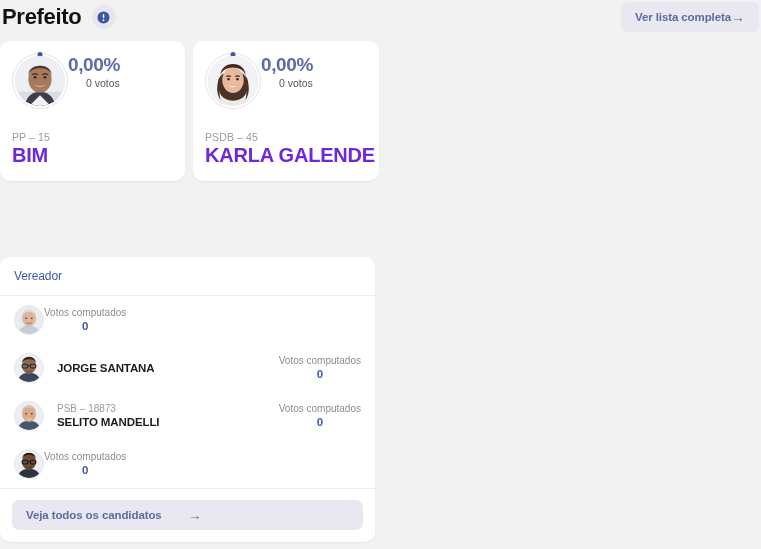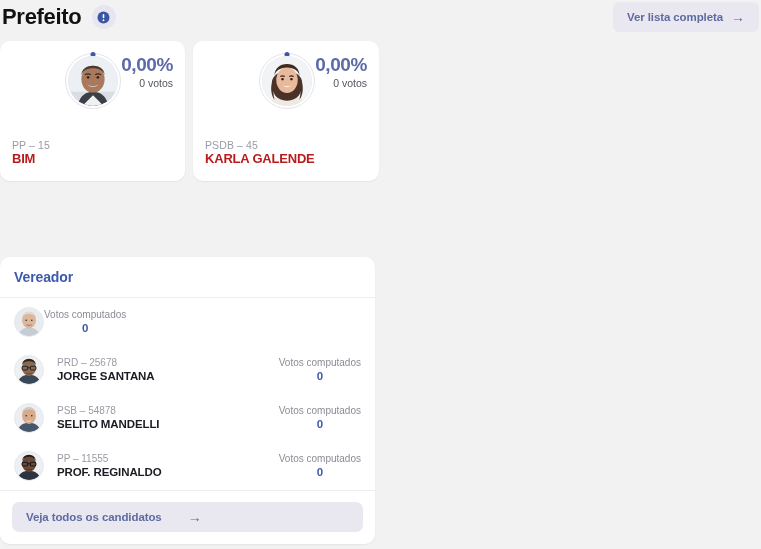--- a/index.html
+++ b/index.html
@@ -47,21 +47,21 @@
   .info-badge svg { display: block; }
   .header-spacer { flex: 1 1 auto; }
   .full-list-btn {
     background: #e9e8f1;
     border: none;
     border-radius: 6px;
     height: 30px;
     padding: 0 14px;
     display: flex;
     align-items: center;
-    gap: 8px;
+    gap: 0;
     margin-right: 2px;
     cursor: pointer;
     font-family: "Liberation Sans", sans-serif;
   }
   .full-list-btn .lbl {
     font-size: 11.5px;
     font-weight: bold;
     color: #5f6ba0;
     letter-spacing: -0.1px;
     white-space: nowrap;
@@ -86,21 +86,21 @@
     background: #ffffff;
     border-radius: 10px;
     box-shadow: 0 1px 2px rgba(20,20,40,0.06);
     position: relative;
     box-sizing: border-box;
   }
   .cand-card.wide { width: 186px; }
   .card-top {
     display: flex;
     align-items: flex-start;
-    justify-content: flex-end;
+    justify-content: flex-start;
     padding: 12px 12px 0 12px;
   }
   .avatar-ring {
     width: 56px;
     height: 56px;
     border-radius: 50%;
     border: 1.5px solid #e4e4ea;
     padding: 2px;
     position: relative;
     box-sizing: border-box;
@@ -143,41 +143,41 @@
     left: 12px;
     bottom: 15px;
   }
   .party {
     font-size: 10.5px;
     color: #9a9aa6;
     letter-spacing: 0.1px;
     margin-bottom: 1px;
   }
   .cand-name {
-    font-size: 13px;
-    font-weight: bold;
-    color: #b91c1c;
+    font-size: 20px;
+    font-weight: bold;
+    color: #6d28d9;
     letter-spacing: -0.2px;
     line-height: 1.1;
   }
 
   
   .panel {
     position: absolute;
     left: 0; top: 257px;
     width: 375px;
     background: #ffffff;
     border-radius: 10px;
     box-shadow: 0 1px 2px rgba(20,20,40,0.06);
     box-sizing: border-box;
     overflow: hidden;
   }
   .panel-title {
-    font-size: 14px;
-    font-weight: bold;
+    font-size: 12px;
+    font-weight: normal;
     color: #3c5aab;
     padding: 12px 14px 12px 14px;
     letter-spacing: -0.1px;
   }
   .row-divider {
     height: 1px;
     background: #ededf1;
     margin: 0;
   }
   .cand-row {
@@ -401,21 +401,20 @@
           <ellipse cx="15" cy="12.5" rx="7.5" ry="9" fill="#8c6a52"></ellipse>
           <path d="M7.5 10 C8.5 4 21.5 4 22.5 10 C22.5 6 19 3 15 3 C11 3 7.5 6 7.5 10Z" fill="#2d2520"></path>
           <rect x="7.6" y="11" width="6" height="4" rx="1.4" fill="none" stroke="#22252b" stroke-width="1.1"></rect>
           <rect x="16.4" y="11" width="6" height="4" rx="1.4" fill="none" stroke="#22252b" stroke-width="1.1"></rect>
           <path d="M13.6 12.6 H16.4" stroke="#22252b" stroke-width="1"></path>
           <path d="M12 18.5 Q15 20 18 18.5" stroke="#5d4435" stroke-width="0.9" fill="none"></path>
         </g>
       </svg>
     </div>
     <div class="row-info">
-      <div class="row-party">PRD – 25678</div>
       <div class="row-name">JORGE SANTANA</div>
     </div>
     <div class="row-votes">
       <div class="row-votes-label">Votos computados</div>
       <div class="row-votes-val">0</div>
     </div>
   </div>
 
   <div class="cand-row">
     <div class="row-avatar">
@@ -430,21 +429,21 @@
           <path d="M2 32 C3 23 9 20 15 20 C21 20 27 23 28 32 Z" fill="#46566b"></path>
           <ellipse cx="15" cy="12.5" rx="7.5" ry="9" fill="#d8ab8c"></ellipse>
           <path d="M7.5 10 C8.5 4.5 21.5 4.5 22.5 10 C22.5 6.5 19 3.5 15 3.5 C11 3.5 7.5 6.5 7.5 10Z" fill="#cfcac5"></path>
           <ellipse cx="12" cy="12.5" rx="0.9" ry="0.8" fill="#35281f"></ellipse>
           <ellipse cx="18" cy="12.5" rx="0.9" ry="0.8" fill="#35281f"></ellipse>
           <path d="M11.5 17.5 Q15 20 18.5 17.5 Q15 19 11.5 17.5Z" fill="#ffffff"></path>
         </g>
       </svg>
     </div>
     <div class="row-info">
-      <div class="row-party">PSB – 54878</div>
+      <div class="row-party">PSB – 18873</div>
       <div class="row-name">SELITO MANDELLI</div>
     </div>
     <div class="row-votes">
       <div class="row-votes-label">Votos computados</div>
       <div class="row-votes-val">0</div>
     </div>
   </div>
 
   <div class="cand-row">
     <div class="row-avatar">
@@ -459,24 +458,20 @@
           <path d="M2 32 C3 23 9 20 15 20 C21 20 27 23 28 32 Z" fill="#2c3440"></path>
           <ellipse cx="15" cy="12.5" rx="7.5" ry="9" fill="#6b4a36"></ellipse>
           <path d="M7.5 10 C8.5 3.5 21.5 3.5 22.5 10 C22.5 6 19 3 15 3 C11 3 7.5 6 7.5 10Z" fill="#1f1b18"></path>
           <rect x="7.6" y="11" width="6" height="4" rx="1.4" fill="none" stroke="#15171b" stroke-width="1.1"></rect>
           <rect x="16.4" y="11" width="6" height="4" rx="1.4" fill="none" stroke="#15171b" stroke-width="1.1"></rect>
           <path d="M13.6 12.6 H16.4" stroke="#15171b" stroke-width="1"></path>
           <path d="M12 18.5 Q15 20 18 18.5" stroke="#46301f" stroke-width="0.9" fill="none"></path>
         </g>
       </svg>
     </div>
-    <div class="row-info">
-      <div class="row-party">PP – 11555</div>
-      <div class="row-name">PROF. REGINALDO</div>
-    </div>
     <div class="row-votes">
       <div class="row-votes-label">Votos computados</div>
       <div class="row-votes-val">0</div>
     </div>
   </div>
 
   <div class="row-divider"></div>
 
   <div class="panel-footer">
     <button class="all-cands-btn">

